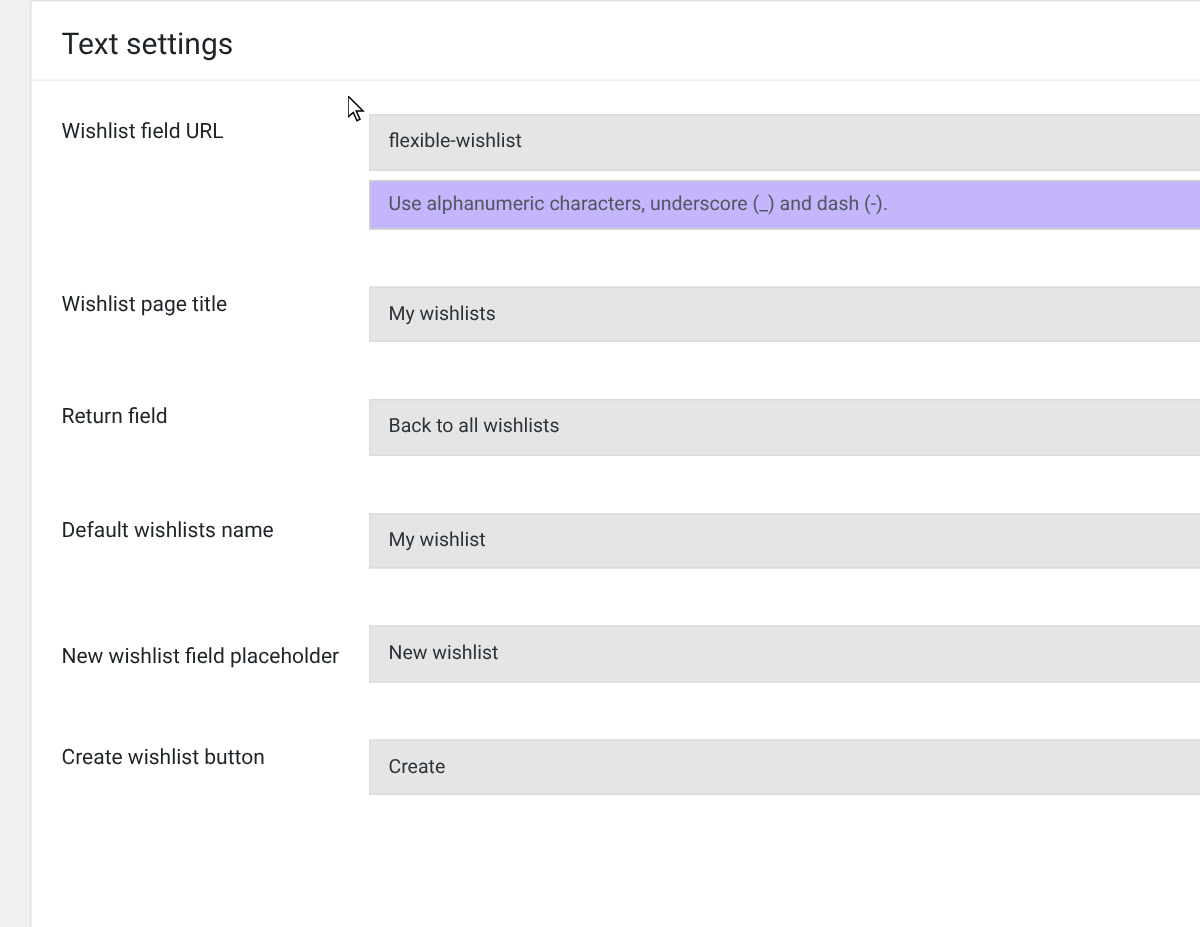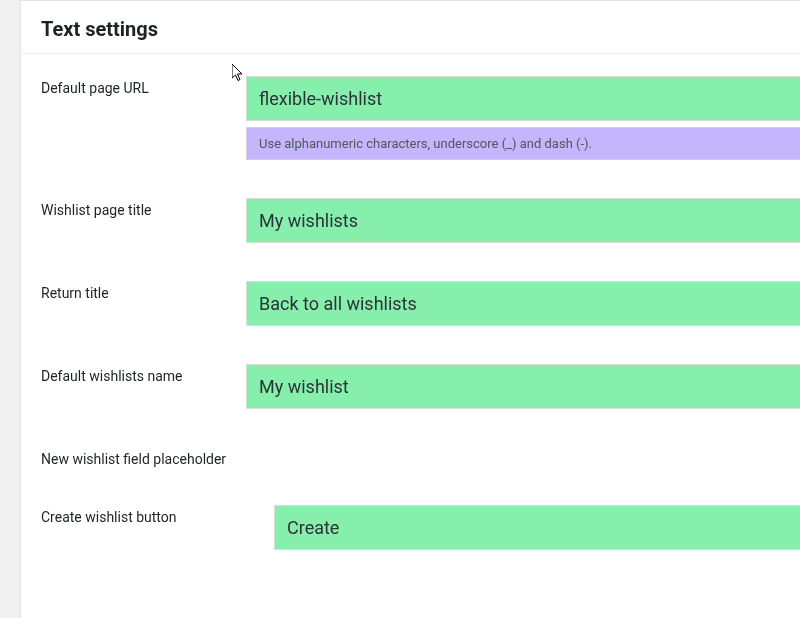--- a/index.html
+++ b/index.html
@@ -23,21 +23,21 @@
       height: 618px;
       border-left: 1px solid #e2e2e2;
       border-top: 1px solid #e2e2e2;
     }
     .section-header {
       padding: 16px 20px 12px 20px;
       border-bottom: 1px solid #eeeeee;
     }
     .section-title {
       font-size: 20px;
-      font-weight: 700;
+      font-weight: 400;
       color: #1d2327;
     }
     .form-rows {
       padding: 10px 0 0 0;
     }
     .form-row {
       display: flex;
       align-items: flex-start;
       padding: 12px 0;
     }
@@ -50,22 +50,22 @@
     }
     .form-control-wrap {
       flex: 1;
       padding-right: 0;
     }
     .form-input {
       width: 100%;
       padding: 8px 12px;
       border: 1px solid #dcdcde;
       border-right: none;
-      background: #86efac;
-      font-size: 18px;
+      background: #e5e5e5;
+      font-size: 13px;
       color: #2c3338;
       line-height: 1.5;
       font-family: inherit;
     }
     .help-box {
       background: #c4b5fd;
       border: 1px solid #d0d0d0;
       border-right: none;
       padding: 8px 12px;
       font-size: 13px;
@@ -84,53 +84,56 @@
 <body>
 
 <div class="panel">
   <div class="section-header">
     <h2 class="section-title">Text settings</h2>
   </div>
 
   <div class="form-rows">
 
     <div class="form-row">
-      <div class="form-label">Default page URL</div>
+      <div class="form-label">Wishlist field URL</div>
       <div class="form-control-wrap">
         <input type="text" class="form-input" value="flexible-wishlist" style="">
         <div class="help-box">Use alphanumeric characters, underscore (_) and dash (-).</div>
       </div>
     </div>
 
     <div class="form-row" style="margin-top:14px;justify-content:center;">
       <div class="form-label">Wishlist page title</div>
       <div class="form-control-wrap">
         <input type="text" class="form-input" value="My wishlists" style="">
       </div>
     </div>
 
     <div class="form-row" style="margin-top:14px;">
-      <div class="form-label">Return title</div>
+      <div class="form-label">Return field</div>
       <div class="form-control-wrap">
         <input type="text" class="form-input" value="Back to all wishlists" style="">
       </div>
     </div>
 
     <div class="form-row" style="margin-top:14px;">
       <div class="form-label">Default wishlists name</div>
       <div class="form-control-wrap">
         <input type="text" class="form-input" value="My wishlist" style="">
       </div>
     </div>
 
     <div class="form-row" style="margin-top:14px;align-items:center;">
       <div class="form-label">New wishlist field placeholder</div>
+      <div class="form-control-wrap">
+        <input type="text" class="form-input" value="New wishlist" style="">
+      </div>
     </div>
 
-    <div class="form-row" style="margin-top:14px;gap:28px;">
+    <div class="form-row" style="margin-top:14px;">
       <div class="form-label">Create wishlist button</div>
       <div class="form-control-wrap">
         <input type="text" class="form-input" value="Create" style="">
       </div>
     </div>
 
   </div>
 </div>
 
 <svg class="cursor" width="16" height="20" viewBox="0 0 16 20">

